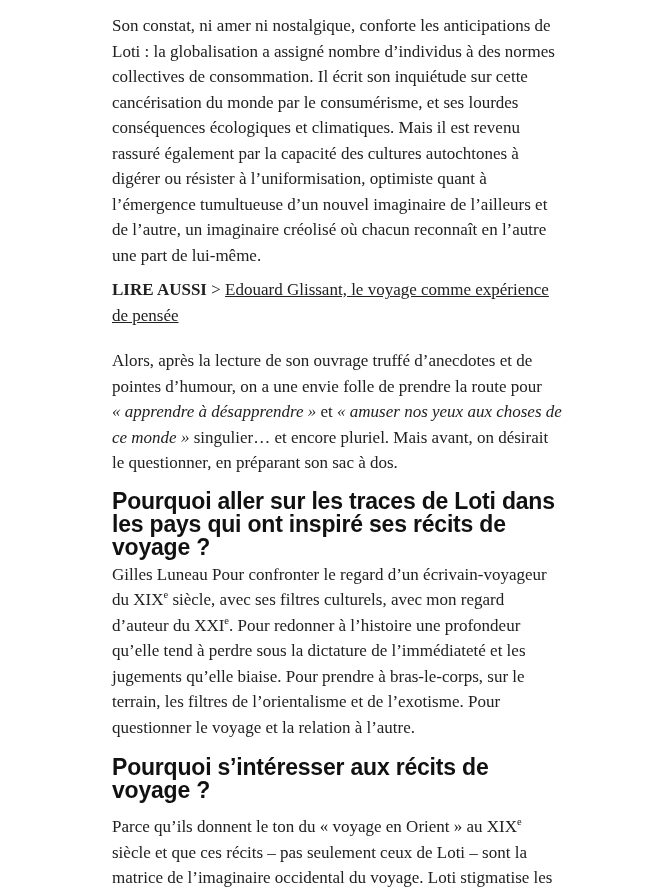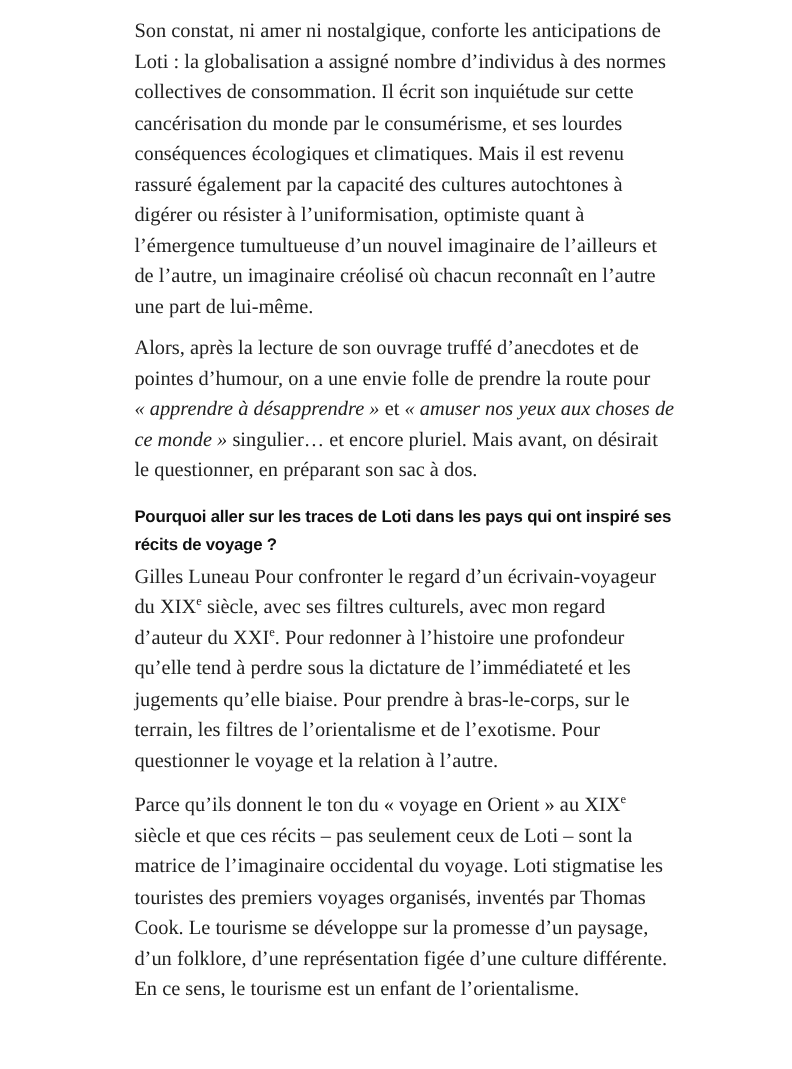--- a/index.html
+++ b/index.html
@@ -35,21 +35,21 @@
     font-weight: 400;
   }
   .read-link {
     color: #212121;
     text-decoration: underline;
     cursor: pointer;
   }
   .question {
     font-family: "Liberation Sans", sans-serif;
     font-weight: 700;
-    font-size: 14px;
+    font-size: 23px;
     line-height: 23px;
     letter-spacing: -0.2px;
     color: #111111;
     margin: 14px 0 3px 0;
   }
   .question--spaced {
     margin-top: 16px;
   }
   .answer {
     margin-bottom: 11px;
@@ -70,24 +70,30 @@
   }
 </style>
 </head>
 <body>
 
 <div class="page">
   <article class="article">
 
     <p class="para">Son constat, ni amer ni nostalgique, conforte les anticipations de Loti&nbsp;: la globalisation a assigné nombre d’individus à des normes collectives de consommation. Il écrit son inquiétude sur cette cancérisation du monde par le consumérisme, et ses lourdes conséquences écologiques et climatiques. Mais il est revenu rassuré également par la capacité des cultures autochtones à digérer ou résister à l’uniformisation, optimiste quant à l’émergence tumultueuse d’un nouvel imaginaire de l’ailleurs et de l’autre, un imaginaire créolisé où chacun reconnaît en l’autre une part de lui-même.</p>
 
+    <p class="para read-also">
+      <span class="ra-label">LIRE AUSSI</span>
+      <span class="ra-arrow">&gt;</span>
+      <a class="read-link" href="#">Edouard Glissant, le voyage comme expérience de pensée</a>
+    </p>
 
     <p class="para"><span>Alors, après la lecture de son ouvrage truffé d’anecdotes et de pointes d’humour, on a une envie folle de prendre la route pour </span><span class="run-italic">«&nbsp;apprendre à désapprendre&nbsp;»</span><span> et </span><span class="run-italic">«&nbsp;amuser nos yeux aux choses de ce monde&nbsp;»</span><span> singulier… et encore pluriel. Mais avant, on désirait le questionner, en préparant son sac à dos.</span></p>
 
     <h2 class="question">Pourquoi aller sur les traces de Loti dans les pays qui ont inspiré ses récits de voyage&nbsp;?</h2>
 
     <p class="para answer"><span class="run-bold">Gilles Luneau</span><span> Pour confronter le regard d’un écrivain-voyageur du XIX</span><sup>e</sup><span> siècle, avec ses filtres culturels, avec mon regard d’auteur du XXI</span><sup>e</sup><span>. Pour redonner à l’histoire une profondeur qu’elle tend à perdre sous la dictature de l’immédiateté et les jugements qu’elle biaise. Pour prendre à bras-le-corps, sur le terrain, les filtres de l’orientalisme et de l’exotisme. Pour questionner le voyage et la relation à l’autre.</span></p>
 
+    <h2 class="question question--spaced">Pourquoi s’intéresser aux récits de voyage&nbsp;?</h2>
 
     <p class="para answer answer--spaced"><span>Parce qu’ils donnent le ton du «&nbsp;voyage en Orient&nbsp;» au XIX</span><sup>e</sup><span> siècle et que ces récits – pas seulement ceux de Loti – sont la matrice de l’imaginaire occidental du voyage. Loti stigmatise les touristes des premiers voyages organisés, inventés par Thomas Cook. Le tourisme se développe sur la promesse d’un paysage, d’un folklore, d’une représentation figée d’une culture différente. En ce sens, le tourisme est un enfant de l’orientalisme.</span></p>
 
   </article>
 </div>
 
 </body></html>

